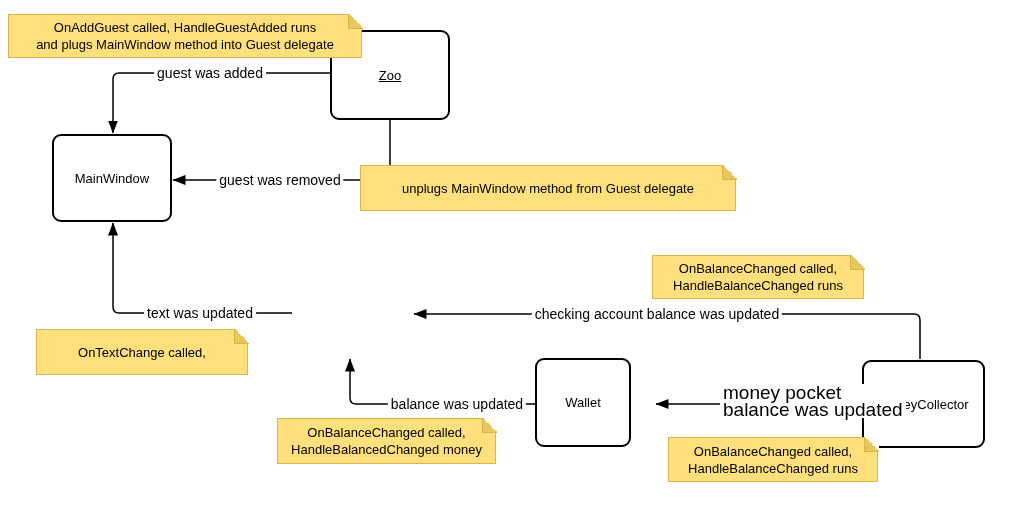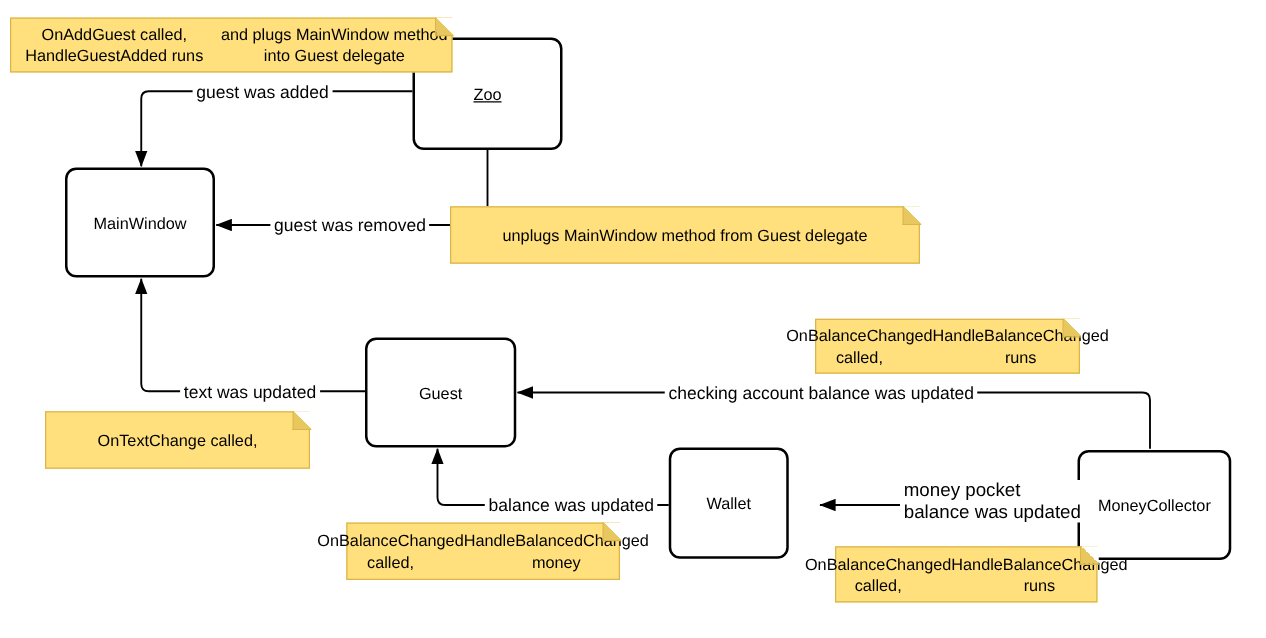--- a/index.html
+++ b/index.html
@@ -20,21 +20,21 @@
     display:flex;align-items:center;justify-content:center;
     box-sizing:border-box;
     z-index:2;
   }
   .node-label{font-size:13px;}
   .note{
     position:absolute;
     background:var(--note-fill,#ffe07d);
     border:1.5px solid var(--note-border,#d9b54a);
     box-sizing:border-box;
-    display:flex;align-items:center;justify-content:center;
+    display:flex;flex-direction:column;align-items:center;justify-content:center;
     font-size:13px;line-height:17px;text-align:center;
     z-index:3;
   }
   .fold{
     position:absolute;top:-1.5px;right:-1.5px;
     width:15px;height:15px;
     background:linear-gradient(225deg,var(--canvas-bg,#fff) 0 50%,var(--note-fold,#e9c75f) 50% 100%);
     border-left:1px solid var(--note-border,#d9b54a);
     border-bottom:1px solid var(--note-border,#d9b54a);
     box-sizing:border-box;
@@ -45,21 +45,21 @@
     background:var(--canvas-bg,#fff);
     padding:0 3px;
     font-size:14px;white-space:nowrap;
     z-index:4;
   }
   .edge-label-multiline{
     position:absolute;
     transform:translate(0,-50%);
     background:var(--canvas-bg,#fff);
     padding:0 3px;
-    font-size:15px;line-height:17px;text-align:left;white-space:nowrap;
+    font-size:19px;line-height:17px;text-align:left;white-space:nowrap;
     z-index:4;
   }
 </style>
 </head>
 <body>
 
 <div class="canvas">
 
   <svg class="edges-svg" width="1013" height="510">
     <defs>
@@ -76,23 +76,20 @@
       <path d="M862,404 L656,404" marker-end="url(#arrow)"></path>
       <path d="M535,404 L356,404 Q350,404 350,398 L350,359" marker-end="url(#arrow)"></path>
     </g>
   </svg>
 
   <div class="node" style="left:330px;top:30px;width:120px;height:90px;text-decoration:underline;">
     <span class="node-label">Zoo</span>
   </div>
   <div class="node" style="left:52px;top:134px;width:120px;height:88px;text-align:right;">
     <span class="node-label">MainWindow</span>
-  </div>
-  <div class="node" style="left:292px;top:270px;width:121px;height:88px;">
-    <span class="node-label">Guest</span>
   </div>
   <div class="node" style="left:535px;top:358px;width:96px;height:89px;">
     <span class="node-label">Wallet</span>
   </div>
   <div class="node" style="left:862px;top:360px;width:123px;height:88px;">
     <span class="node-label">MoneyCollector</span>
   </div>
 
   <div class="note" style="left:8px;top:14px;width:354px;height:44px;">
     <span class="fold"></span>

